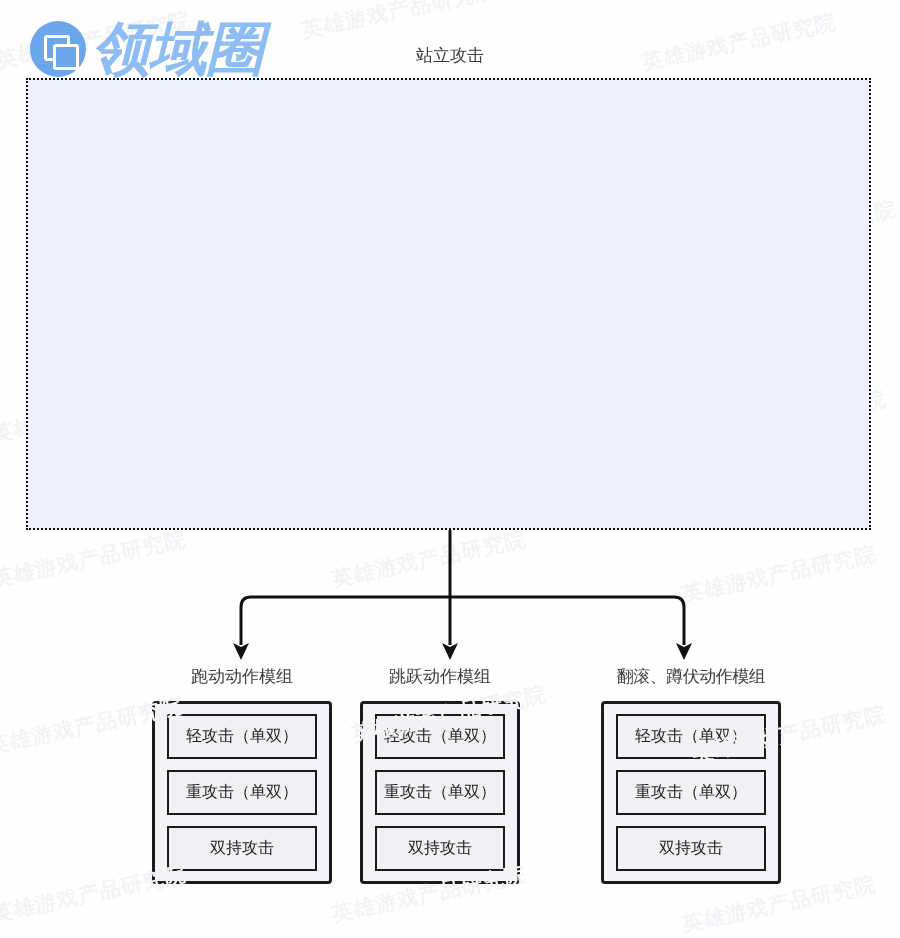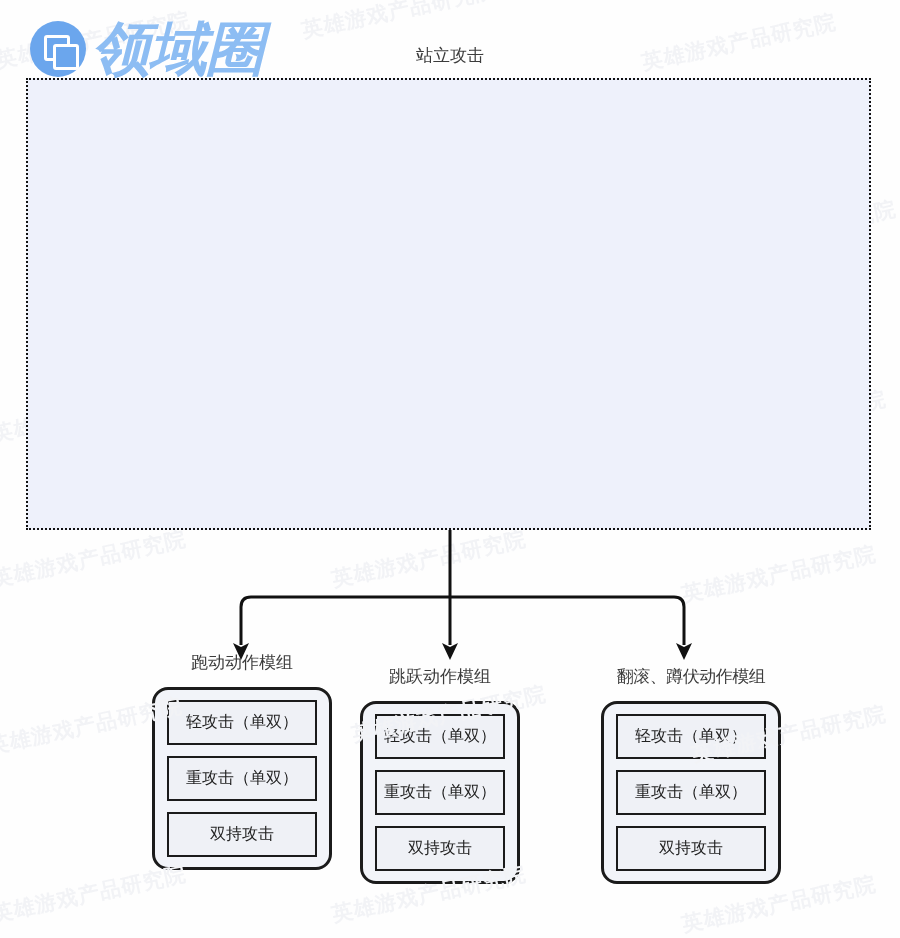--- a/index.html
+++ b/index.html
@@ -108,21 +108,21 @@
   .col-wrap { position: absolute; }
   .col-title {
     text-align: center;
     font-size: 17px;
     color: #3c3c3c;
     margin-bottom: 13px;
     white-space: nowrap;
   }
   .group-card {
     border: 3px solid #1b1b1b;
-    border-radius: 16px;
+    border-radius: 4px;
     background: #f2f4f9;
     padding: 10px 12px;
     box-sizing: border-box;
   }
   .item-box {
     border: 2px solid #1b1b1b;
     background: #eff1f6;
     text-align: center;
     font-size: 17px;
     color: #222222;
@@ -132,21 +132,21 @@
     white-space: nowrap;
   }
   .item-box:last-child { margin-bottom: 0; }
 
   
   #col-0 { left: 107px; top: 103px; width: 192px; }
   #col-1 { left: 360px; top: 103px; width: 180px; }
   #col-2 { left: 608px; top: 103px; width: 187px; }
 
   
-  #bcol-0 { left: 152px; top: 651px; width: 180px; }
+  #bcol-0 { left: 152px; top: 665px; width: 180px; }
   #bcol-1 { left: 360px; top: 665px; width: 160px; }
   #bcol-2 { left: 581px; top: 665px; width: 180px; margin-left: 20px; }
   #bcol-2 .col-title { letter-spacing: -0.5px; }
 
   .bottom .item-box { font-size: 16px; padding: 10px 4px; }
 
   
   .connectors {
     position: absolute;
     left: 0; top: 0;

